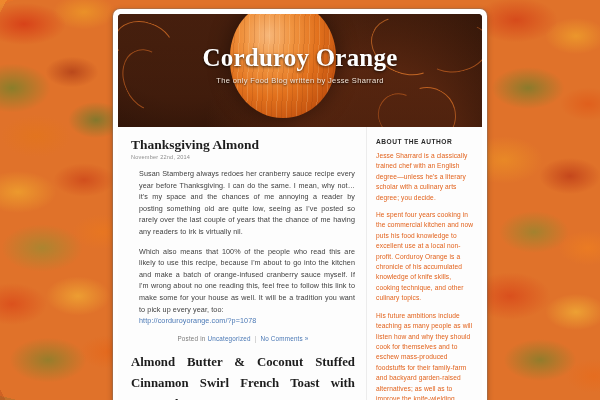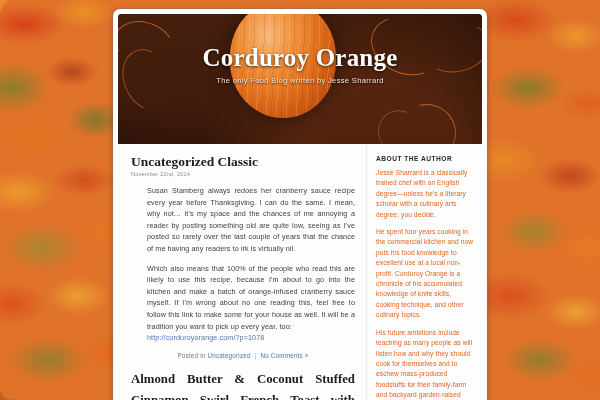--- a/index.html
+++ b/index.html
@@ -74,21 +74,21 @@
     width: 100%;
     height: 100%;
     background: #fdfdfd;
     border-radius: 4px;
     overflow: hidden;
   }
 
   
   #header-banner {
     position: relative;
-    height: 130px;
+    height: 113px;
     background-color: #2e1409;
     background-image:
       radial-gradient(circle at 72% 120%, rgba(120,52,22,.55) 0 28%, transparent 60%),
       radial-gradient(circle at 18% -10%, rgba(90,40,18,.5) 0 30%, transparent 62%),
       linear-gradient(180deg, #321609 0%, #2a1207 55%, #200d05 100%);
     overflow: hidden;
   }
   .gourd {
     position: absolute;
     left: 112px;
@@ -186,21 +186,21 @@
   .post-date {
     font-size: 5.6px;
     color: #8d8d8d;
     letter-spacing: .2px;
     margin-bottom: 8px;
   }
   .post-body p {
     font-size: 7.2px;
     line-height: 11.6px;
     color: #3d3d3d;
-    margin: 0 0 8px 16px;
+    margin: 0 0 8px 8px;
     text-align: justify;
     letter-spacing: .1px;
   }
   .post-link {
     color: #4a78b5;
     text-decoration: none;
   }
   .post-meta {
     text-align: center;
     font-size: 6.3px;
@@ -246,21 +246,21 @@
       <div class="tendril" id="tendril-r4"></div>
       <div id="site-title">Corduroy Orange</div>
       <div id="site-tagline">The only Food Blog written by Jesse Sharrard</div>
     </div>
 
     <div id="body-columns">
 
       <div id="content-column">
 
         <div class="post">
-          <h2 class="post-title">Uncategorized Classic</h2>
+          <h2 class="post-title">Thanksgiving Almond</h2>
           <div class="post-date">November 22nd, 2014</div>
           <div class="post-body">
             <p>Susan Stamberg always redoes her cranberry sauce recipe every year before Thanksgiving. I can do the same. I mean, why not… it's my space and the chances of me annoying a reader by posting something old are quite low, seeing as I've posted so rarely over the last couple of years that the chance of me having any readers to irk is virtually nil.</p>
             <p><span>Which also means that 100% of the people who read this are likely to use this recipe, because I'm about to go into the kitchen and make a batch of orange-infused cranberry sauce myself. If I'm wrong about no one reading this, feel free to follow this link to make some for your house as well. It will be a tradition you want to pick up every year, too:</span><br><a class="post-link" href="#">http://corduroyorange.com/?p=1078</a></p>
           </div>
           <div class="post-meta">
             <span>Posted in</span>
             <a href="#">Uncategorized</a>
             <span class="sep">|</span>
             <a href="#">No Comments »</a>

